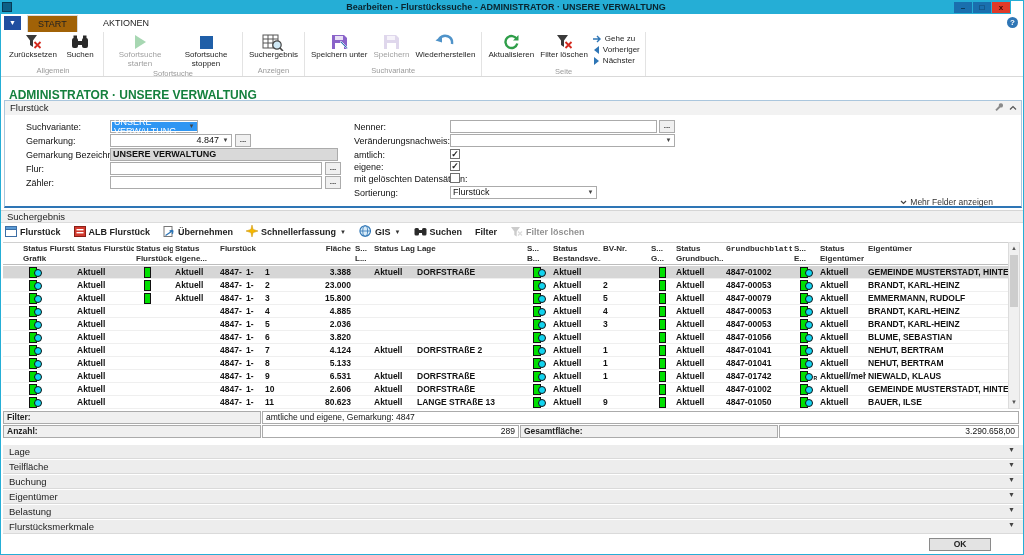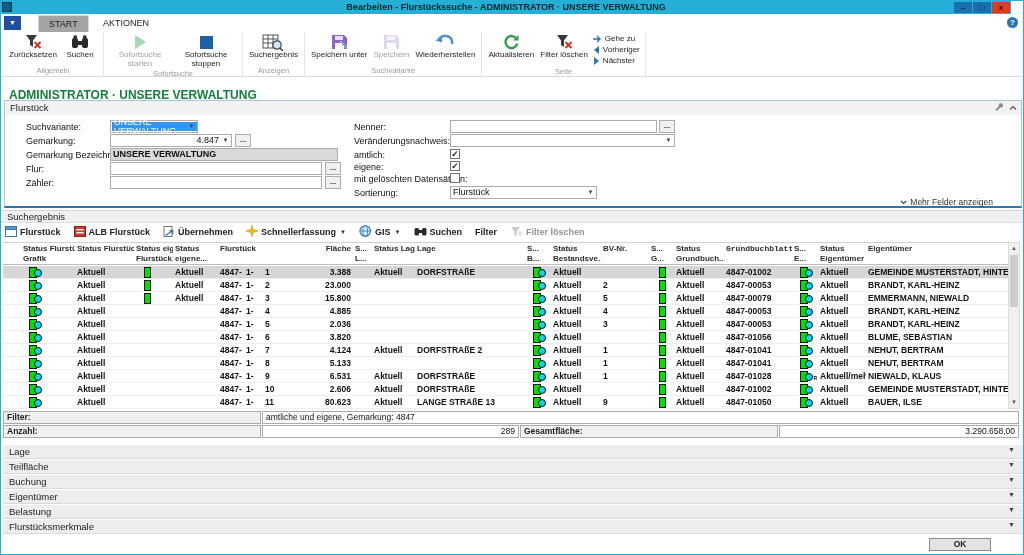--- a/index.html
+++ b/index.html
@@ -12,21 +12,21 @@
   .titlebar .title{position:absolute;left:0;right:0;top:0;height:13px;line-height:13px;text-align:center;font-size:9px;font-weight:700;color:#0a242e;}
   .winbtns{position:absolute;right:1px;top:1px;display:flex;gap:1px;}
   .wbtn{width:18px;height:11px;font-size:8px;line-height:11px;text-align:center;color:#09263d;font-weight:700;cursor:default;}
   .wbtn.mn,.wbtn.mx{background:#1a6fae;}
   .wbtn.cl{background:#df3a28;color:#3c0a06;}
 
   
   .tabrow{position:absolute;left:0;top:13px;right:0;height:18px;background:#fff;}
   .appmenu{position:absolute;left:3px;top:2px;width:17px;height:14px;background:#204ea0;color:#fff;font-size:7px;line-height:14px;text-align:center;}
   .rtab{position:absolute;top:1px;height:17px;line-height:17px;font-size:9px;color:#222;padding:0 10px;}
-  .rtab.active{left:26px;border:1px solid #d9d9d9;border-bottom:none;background:#a3a3a3;margin-left:11px;}
+  .rtab.active{left:26px;border:1px solid #d9d9d9;border-bottom:none;background:#a16207;}
   .rtab.t2{left:92px;}
   .helpico{position:absolute;right:5px;top:3px;width:11px;height:11px;border-radius:50%;background:#2e75b5;color:#fff;font-size:8px;line-height:11px;text-align:center;font-weight:700;}
 
   
   .ribbon{position:absolute;left:0;top:31px;right:0;height:45px;background:#fff;border-bottom:1px solid #d9d9d9;display:flex;align-items:stretch;padding-left:2px;}
   .rgroup{display:flex;flex-direction:column;border-right:1px solid #e3e3e3;padding:0 3px;}
   .rbtns{flex:1;display:flex;align-items:flex-start;}
   .rbtn{display:flex;flex-direction:column;align-items:center;max-width:66px;min-width:40px;padding:1px 3px 0 3px;text-align:center;cursor:default;}
   .rbtn .rlbl{font-size:8px;line-height:1.12;color:#1e1e1e;}
   .rbtn.dis{opacity:.45;}
@@ -529,21 +529,21 @@
         <div class="gc" style="width: 43px;"></div>
         <div class="gc" style="width: 110px;"></div>
         <div class="gc" style="width: 26px;"><span class="icp"><span class="b"></span><span class="c"></span></span></div>
         <div class="gc" style="width: 50px;">Aktuell</div>
         <div class="gc" style="width: 48px;">5</div>
         <div class="gc" style="width: 25px;"><span class="icr"></span></div>
         <div class="gc" style="width: 50px;">Aktuell</div>
         <div class="gc" style="width: 68px;">4847-00079</div>
         <div class="gc" style="width: 26px;"><span class="icp"><span class="b"></span><span class="c"></span></span></div>
         <div class="gc" style="width: 48px;">Aktuell</div>
-        <div class="gc" style="width: 144px;">EMMERMANN, NIEWALD</div>
+        <div class="gc" style="width: 144px;">EMMERMANN, RUDOLF</div>
       </div>
       <div class="grow">
         <div class="gc" style="width: 18px;"></div>
         <div class="gc" style="width: 54px;"><span class="icp"><span class="b"></span><span class="c"></span></span></div>
         <div class="gc" style="width: 59px;">Aktuell</div>
         <div class="gc" style="width: 39px;"></div>
         <div class="gc" style="width: 45px;"></div>
         <div class="gc" style="width: 73px;"><span class="fs1">4847-</span><span class="fs2">1-</span><span class="fs3">4</span></div>
         <div class="gc ar" style="width: 62px;">4.885</div>
         <div class="gc" style="width: 19px;"></div>
@@ -652,21 +652,21 @@
         <div class="gc" style="width: 73px;"><span class="fs1">4847-</span><span class="fs2">1-</span><span class="fs3">9</span></div>
         <div class="gc ar" style="width: 62px;">6.531</div>
         <div class="gc" style="width: 19px;"></div>
         <div class="gc" style="width: 43px;">Aktuell</div>
         <div class="gc" style="width: 110px;">DORFSTRAßE</div>
         <div class="gc" style="width: 26px;"><span class="icp"><span class="b"></span><span class="c"></span></span></div>
         <div class="gc" style="width: 50px;">Aktuell</div>
         <div class="gc" style="width: 48px;">1</div>
         <div class="gc" style="width: 25px;"><span class="icr"></span></div>
         <div class="gc" style="width: 50px;">Aktuell</div>
-        <div class="gc" style="width: 68px;">4847-01028</div>
+        <div class="gc" style="width: 68px;">4847-01742</div>
         <div class="gc" style="width: 26px;"><span class="icp"><span class="b"></span><span class="c"></span><span class="r">R</span></span></div>
         <div class="gc" style="width: 48px;">Aktuell/meh...</div>
         <div class="gc" style="width: 144px;">NIEWALD, KLAUS</div>
       </div>
       <div class="grow">
         <div class="gc" style="width: 18px;"></div>
         <div class="gc" style="width: 54px;"><span class="icp"><span class="b"></span><span class="c"></span></span></div>
         <div class="gc" style="width: 59px;">Aktuell</div>
         <div class="gc" style="width: 39px;"></div>
         <div class="gc" style="width: 45px;"></div>

